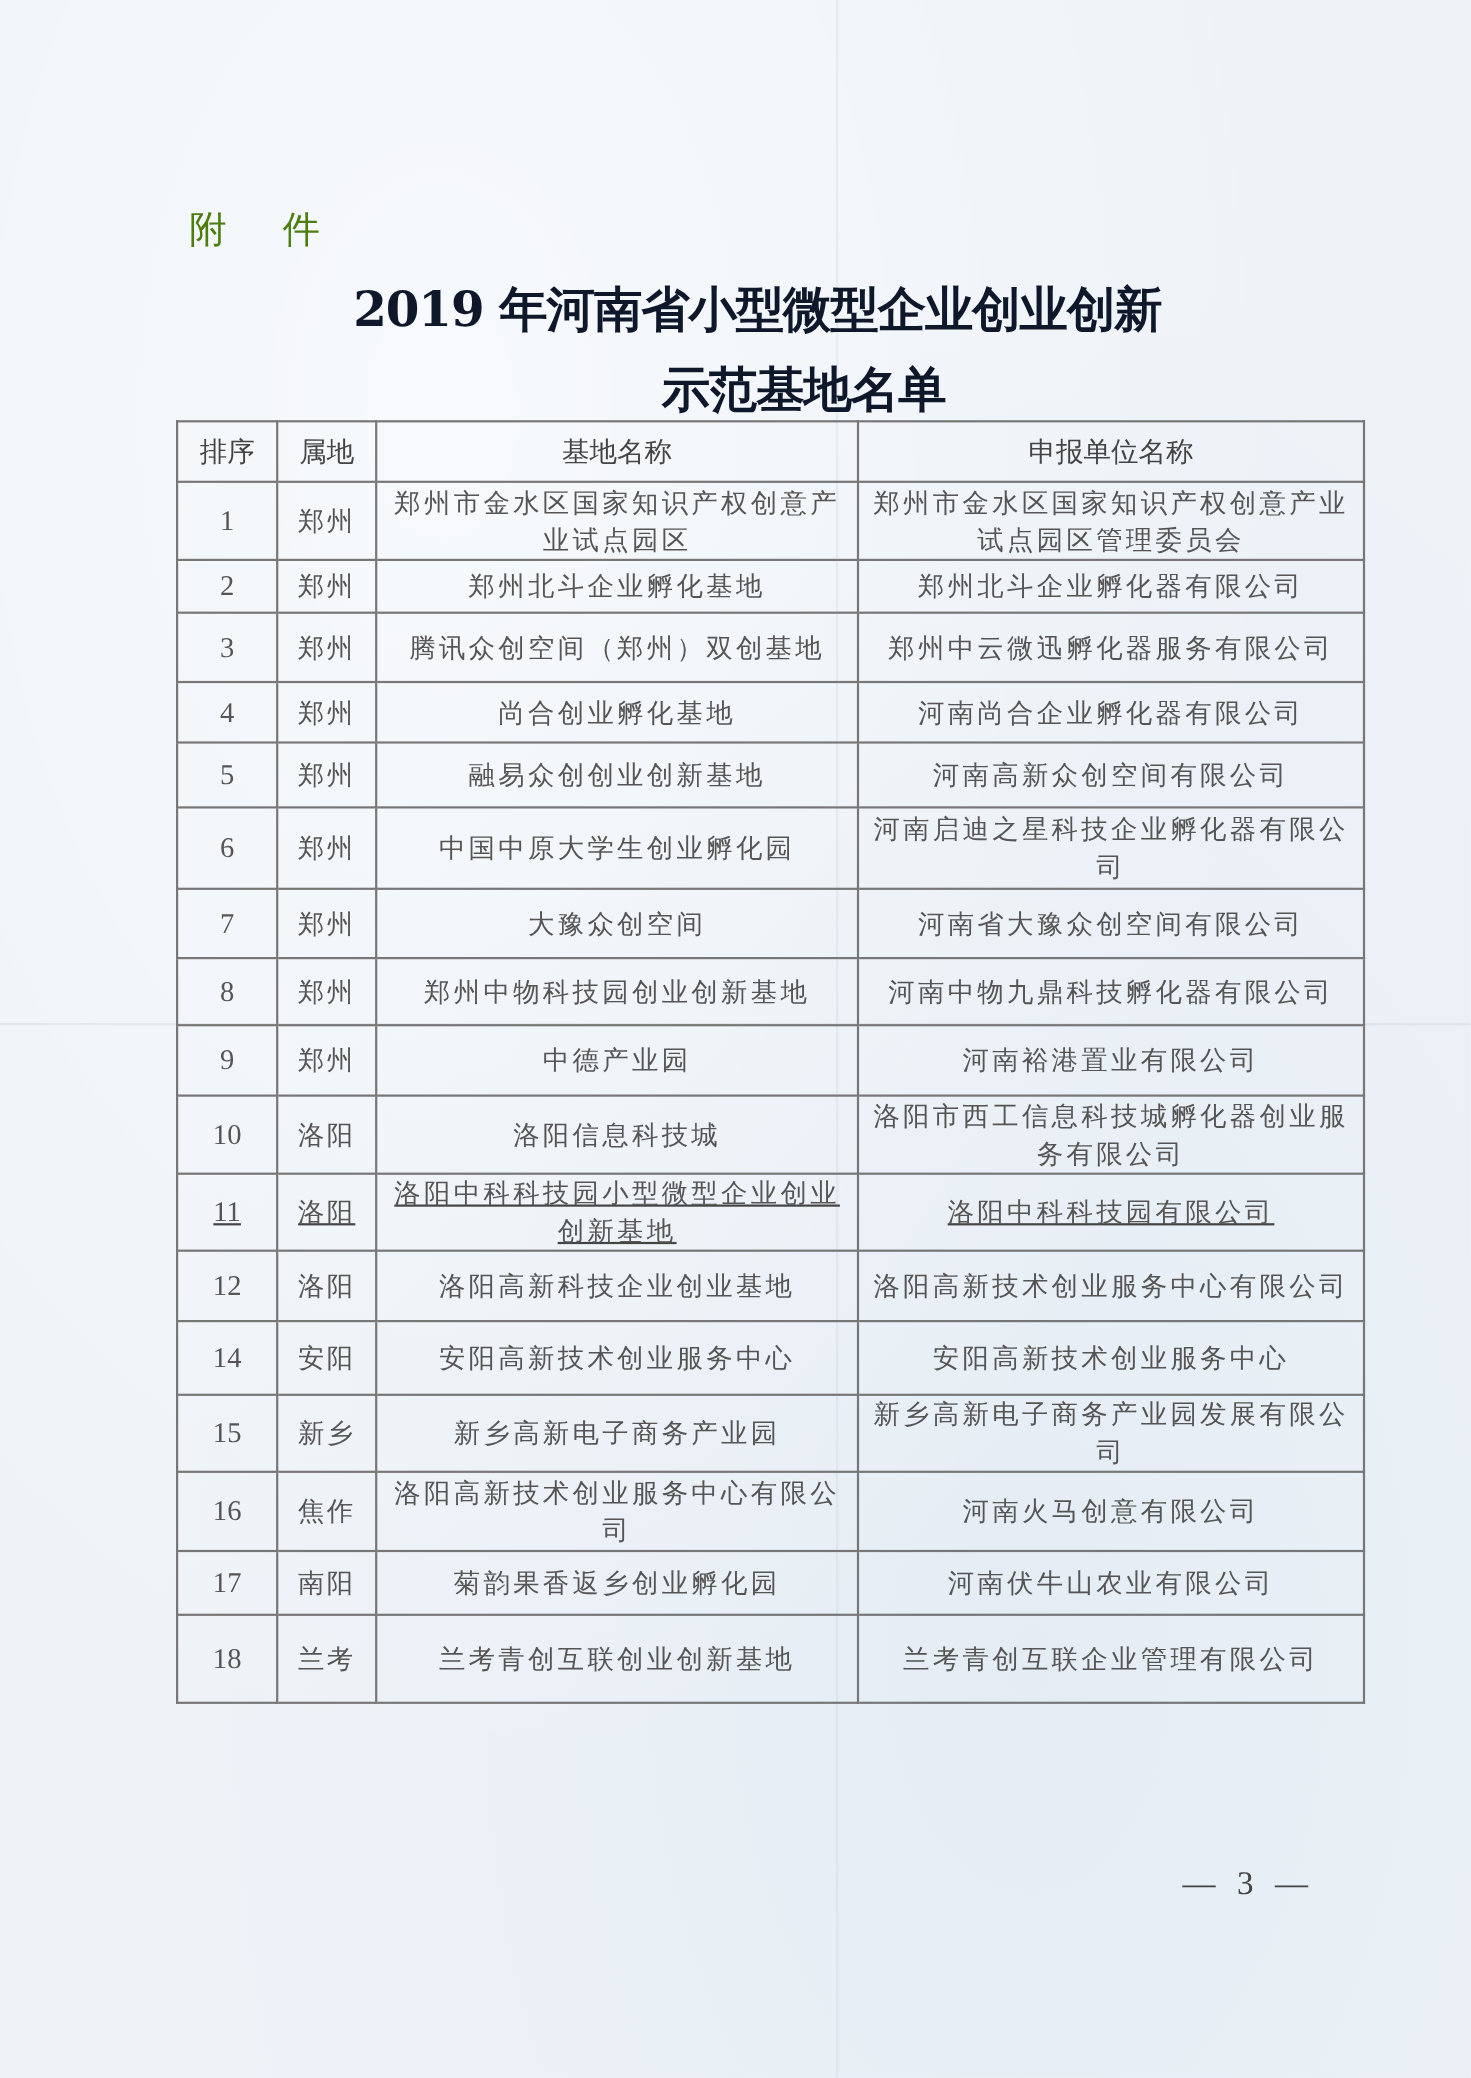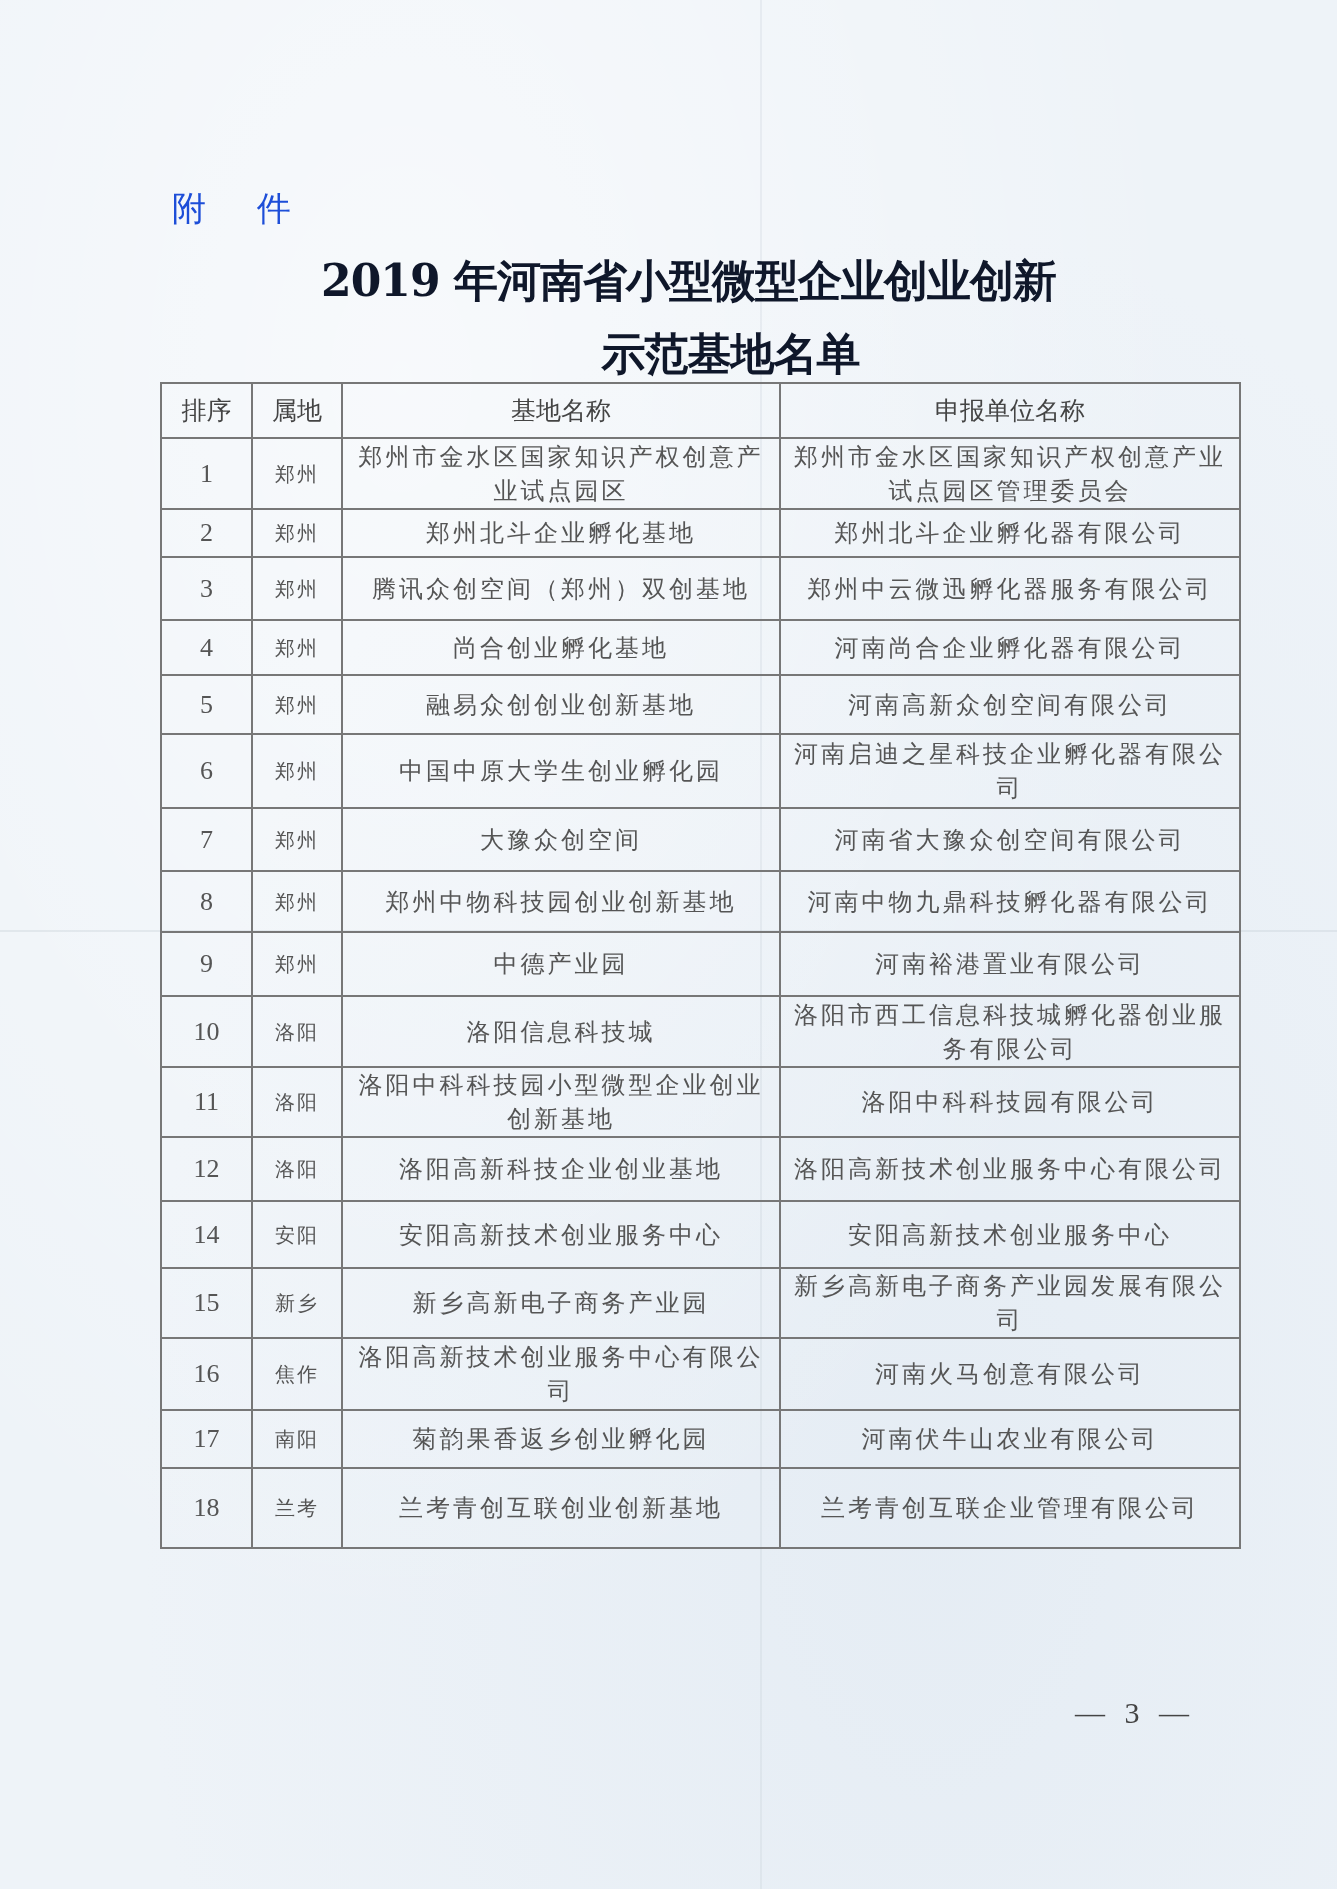--- a/index.html
+++ b/index.html
@@ -12,21 +12,21 @@
   .paper-shade {
     position:absolute; inset:0;
     background:
       radial-gradient(ellipse at 30% 20%, rgba(255,255,255,0.55), rgba(255,255,255,0) 60%),
       radial-gradient(ellipse at 70% 80%, rgba(220,230,240,0.5), rgba(220,230,240,0) 60%);
   }
   .fold-h { position:absolute; left:0; width:1337px; height:2px; background:rgba(180,190,200,0.25); }
   .fold-v { position:absolute; top:0; height:1889px; width:2px; background:rgba(180,190,200,0.18); }
   .attachment {
     position:absolute; left:172px; top:186px;
-    font-size:34px; letter-spacing:20px; color:#1d4ed8;
+    font-size:34px; letter-spacing:20px; color:#4d7c0f;
     font-family:"DejaVu Sans", "Liberation Sans", sans-serif;
   }
   .title {
     position:absolute; left:0; width:1337px; text-align:center;
     font-size:44px; font-weight:bold; color:#0f172a;
     font-family:"DejaVu Serif", "Liberation Serif", serif;
     letter-spacing:-1px;
   }
   .title.l1 { top:252px; padding-left:40px; box-sizing:border-box; }
   .title.l2 { top:325px; padding-left:40px; box-sizing:border-box;margin-left:42px; }
@@ -42,21 +42,21 @@
     color:#555;
     padding:0 8px;
     line-height:34px;
   }
   th {
     font-family:"DejaVu Sans", "Liberation Sans", sans-serif;
     font-size:25px; color:#444;
   }
   td { font-size:24px; letter-spacing:3px; }
   td.num { font-family:"Liberation Serif", "DejaVu Serif", serif; font-size:26px; letter-spacing:0; }
-  td.city { font-size:20px; letter-spacing:2px;margin-top:31px; }
+  td.city { font-size:24px; letter-spacing:2px;margin-top:31px; }
   .page-no {
     position:absolute; left:1075px; top:1696px;
     font-size:30px; color:#444;
     font-family:"Liberation Serif", "DejaVu Serif", serif;
     letter-spacing:6px;
   }
 </style>
 </head>
 <body>
 
@@ -137,21 +137,21 @@
         <td class="city">郑州</td>
         <td>中德产业园</td>
         <td>河南裕港置业有限公司</td>
       </tr>
       <tr style="height: 71px; padding-left: 19px;">
         <td class="num">10</td>
         <td class="city">洛阳</td>
         <td>洛阳信息科技城</td>
         <td>洛阳市西工信息科技城孵化器创业服务有限公司</td>
       </tr>
-      <tr style="height: 52px;">
+      <tr style="height: 52px; text-decoration: underline;">
         <td class="num">11</td>
         <td class="city">洛阳</td>
         <td>洛阳中科科技园小型微型企业创业创新基地</td>
         <td>洛阳中科科技园有限公司</td>
       </tr>
       <tr style="height: 64px;">
         <td class="num">12</td>
         <td class="city">洛阳</td>
         <td>洛阳高新科技企业创业基地</td>
         <td>洛阳高新技术创业服务中心有限公司</td>

